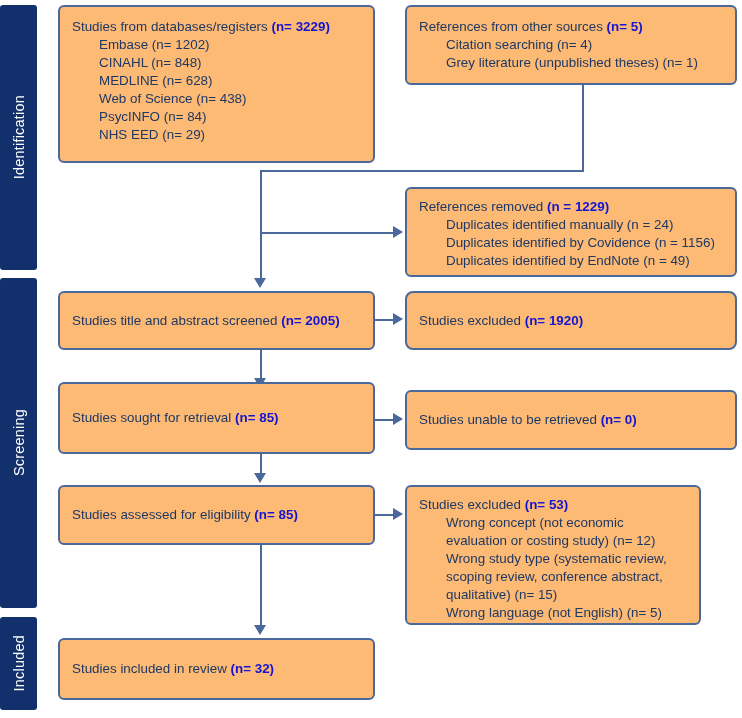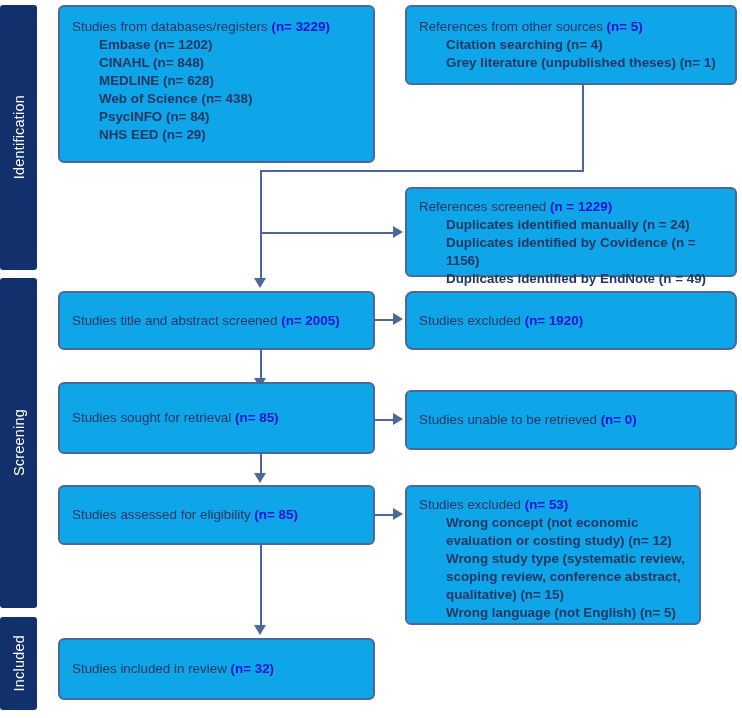--- a/index.html
+++ b/index.html
@@ -41,40 +41,39 @@
   #stage-identification { top: 5px;   height: 265px; }
   #stage-screening      { top: 278px; height: 330px; }
   #stage-included       { top: 617px; height: 93px;  }
 
   
   .flow-box {
     position: absolute;
     box-sizing: border-box;
     border: 2.2px solid #4a6899;
     border-radius: 6px;
-    background: #0ea5e9;
+    background: #fdba74;
     color: #1f3864;
     font-size: 13.4px;
     line-height: 1.34;
     padding: 9px 12px;
     display: flex;
     flex-direction: column;
     justify-content: center;
   }
   .flow-box .bx-title {
     white-space: normal;
   }
   .flow-box ul.sub-list {
     list-style: none;
     margin: 0;
     padding: 0 0 0 27px;
   }
   .flow-box ul.sub-list li {
     white-space: normal;
-    font-weight: bold;
   }
   .n-count {
     color: #1414d2;
     font-weight: bold;
   }
 
   
   #box-databases      { left: 58px;  top: 5px;   width: 317px; height: 158px; justify-content: flex-start; padding-top: 11px; }
   #box-other-sources  { left: 405px; top: 5px;   width: 332px; height: 80px;  justify-content: flex-start; padding-top: 11px; }
   #box-refs-removed   { left: 405px; top: 187px; width: 332px; height: 90px;  justify-content: flex-start; padding-top: 9px; }
@@ -186,21 +185,21 @@
 
   <div class="flow-box" id="box-other-sources">
     <div class="bx-title"><span>References from other sources </span><span class="n-count">(n= 5)</span></div>
     <ul class="sub-list">
       <li>Citation searching (n= 4)</li>
       <li>Grey literature (unpublished theses) (n= 1)</li>
     </ul>
   </div>
 
   <div class="flow-box" id="box-refs-removed">
-    <div class="bx-title"><span>References screened </span><span class="n-count">(n = 1229)</span></div>
+    <div class="bx-title"><span>References removed </span><span class="n-count">(n = 1229)</span></div>
     <ul class="sub-list">
       <li>Duplicates identified manually (n = 24)</li>
       <li>Duplicates identified by Covidence (n = 1156)</li>
       <li>Duplicates identified by EndNote (n = 49)</li>
     </ul>
   </div>
 
   <div class="flow-box" id="box-title-screened">
     <div class="bx-title"><span>Studies title and abstract screened </span><span class="n-count">(n= 2005)</span></div>
   </div>

